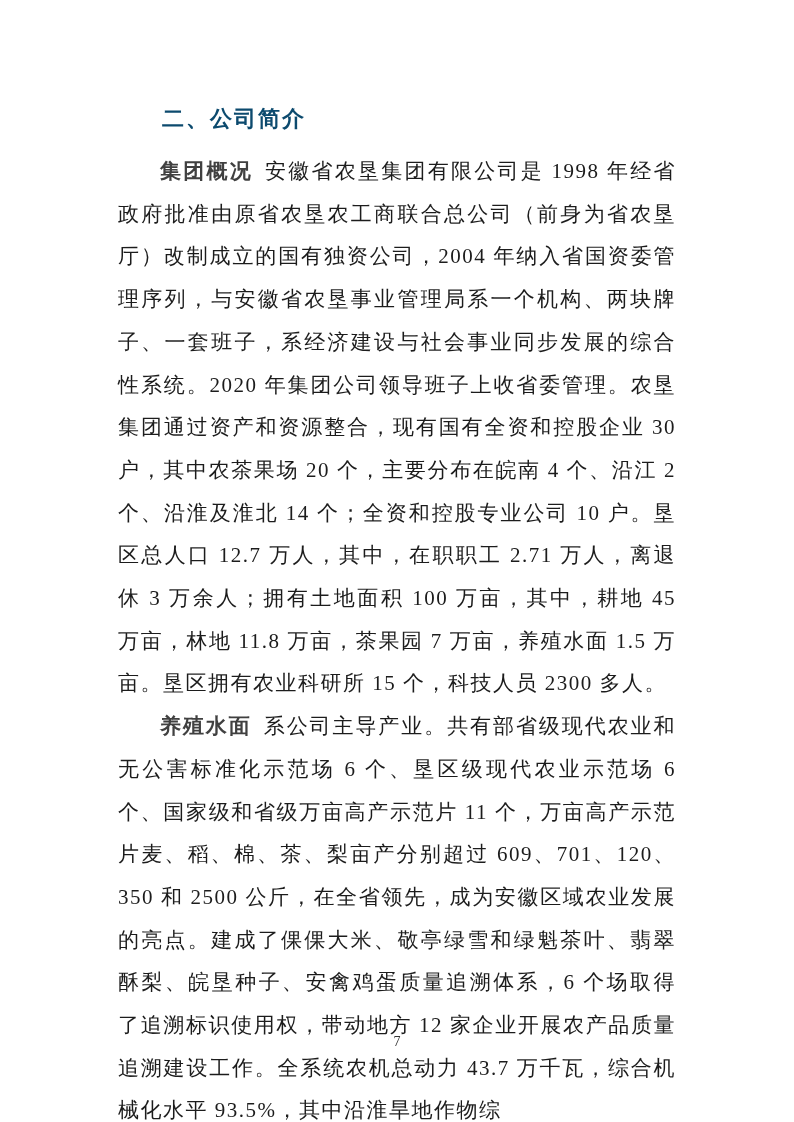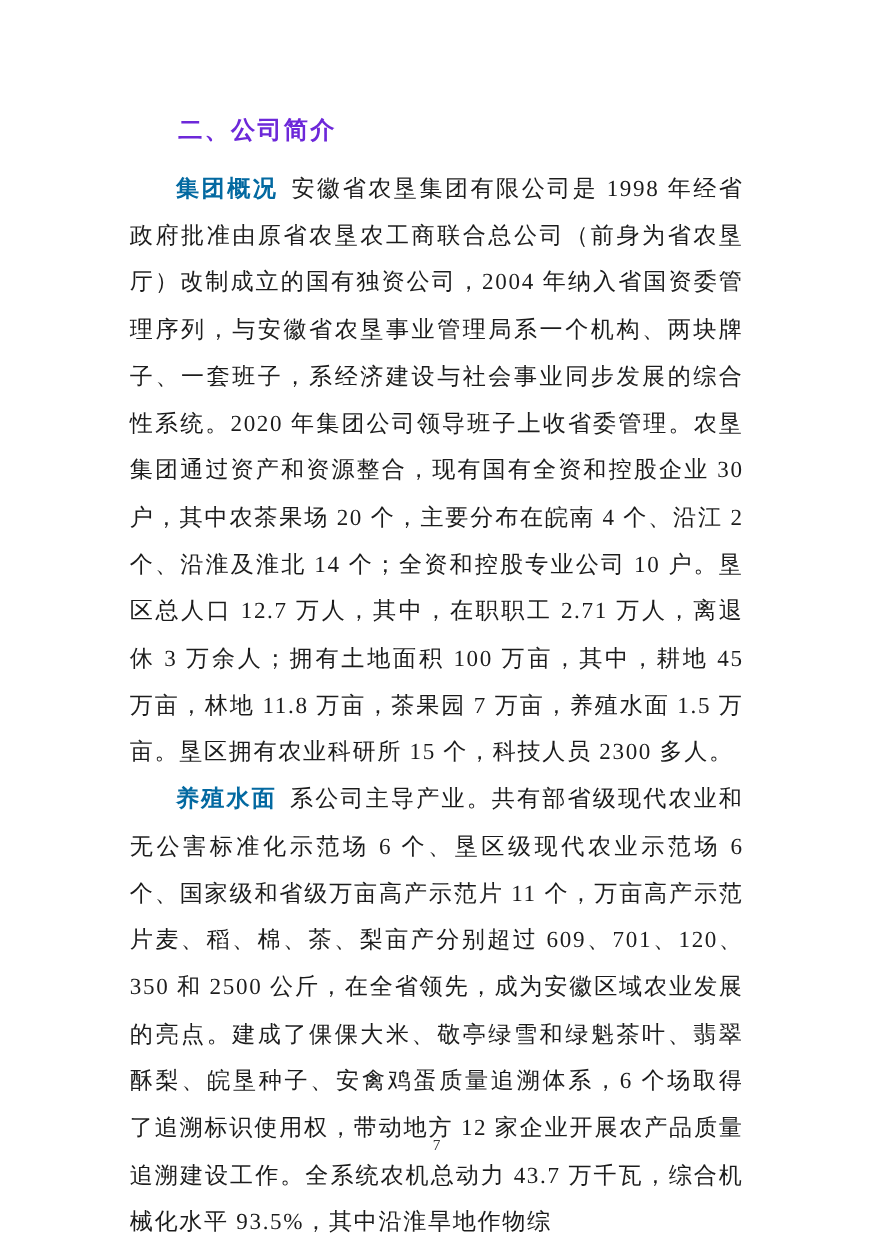--- a/index.html
+++ b/index.html
@@ -22,36 +22,36 @@
     top: 97px;
     width: 558px;
   }
   .section-title {
     font-family: "DejaVu Sans", "Liberation Sans", sans-serif;
     font-size: 22px;
     font-weight: 700;
     line-height: 43px;
     margin: 0 0 10px 0;
     text-indent: 44px;
-    color: #6d28d9;
+    color: #0c4a6e;
     letter-spacing: 2px;
   }
   .para {
     font-size: 21px;
     line-height: 42.7px;
     margin: 0;
     text-align: justify;
     text-justify: inter-character;
     text-indent: 2em;
     letter-spacing: 1.5px;
   }
   .lead-word {
     font-weight: 700;
     margin-right: 12px;
-    color: #0369a1;
+    color: #404040;
   }
   .page-number {
     position: absolute;
     top: 1034px;
     left: 0;
     width: 100%;
     text-align: center;
     font-size: 14px;
     color: #333333;
   }

